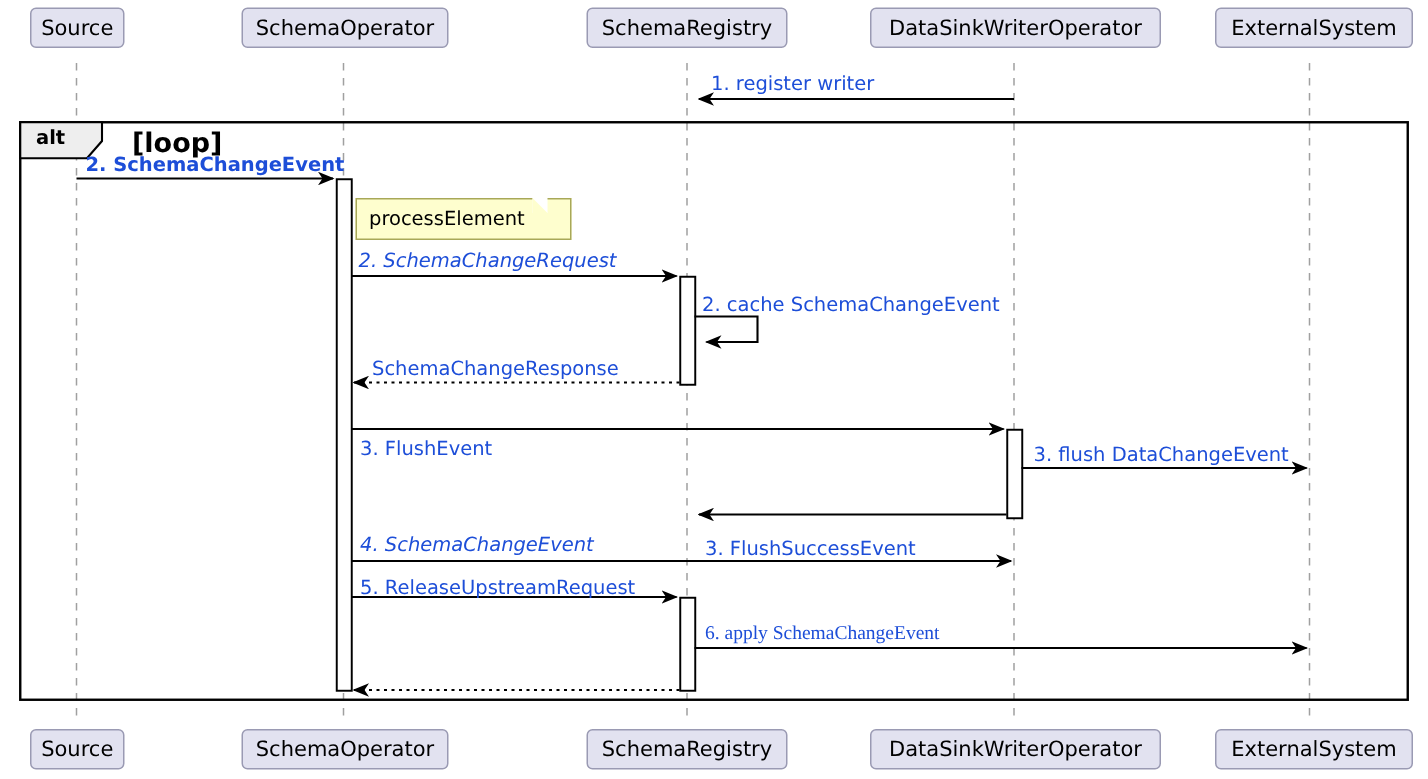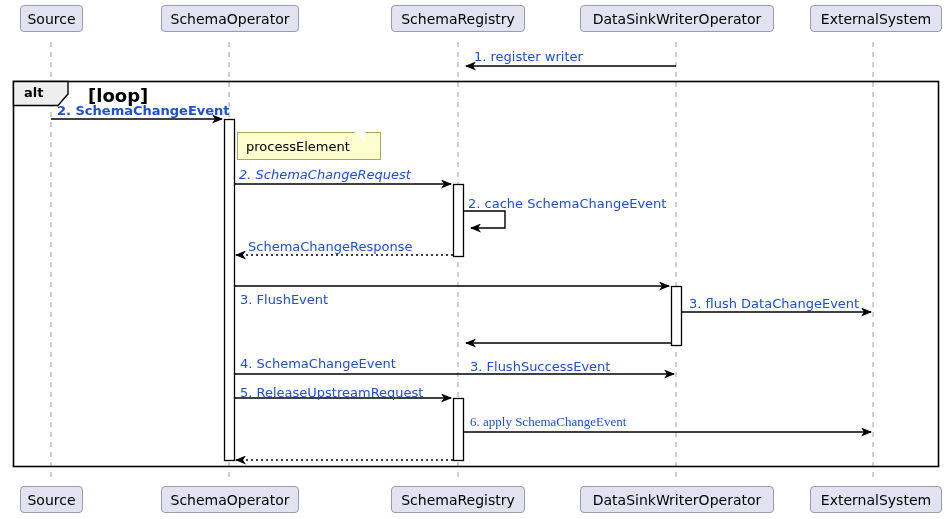--- a/index.html
+++ b/index.html
@@ -213,20 +213,20 @@
   <div class="msg-label" style="left:468px; top:197px;">2. cache SchemaChangeEvent</div>
 
   <div class="msg-label" style="left:248px; top:240px;">SchemaChangeResponse</div>
 
   <div class="msg-label" style="left:240px; top:268px;margin-top:25px;">3. FlushEvent</div>
 
   <div class="msg-label" style="left:689px; top:297px;">3. flush DataChangeEvent</div>
 
   <div class="msg-label" style="left:470px; top:328px;margin-top:32px;">3. FlushSuccessEvent</div>
 
-  <div class="msg-label" style="left:240px; top:357px;">4. SchemaChangeEvent</div>
+  <div class="msg-label" style="left:240px; top:357px;font-style:italic;">4. SchemaChangeEvent</div>
 
   <div class="msg-label" style="left:240px; top:386px;">5. ReleaseUpstreamRequest</div>
 
   <div class="msg-label" style="left:470px; top:415px;font-family:Liberation Serif, serif;">6. apply SchemaChangeEvent</div>
 
 
 </div>
 
 </body></html>

